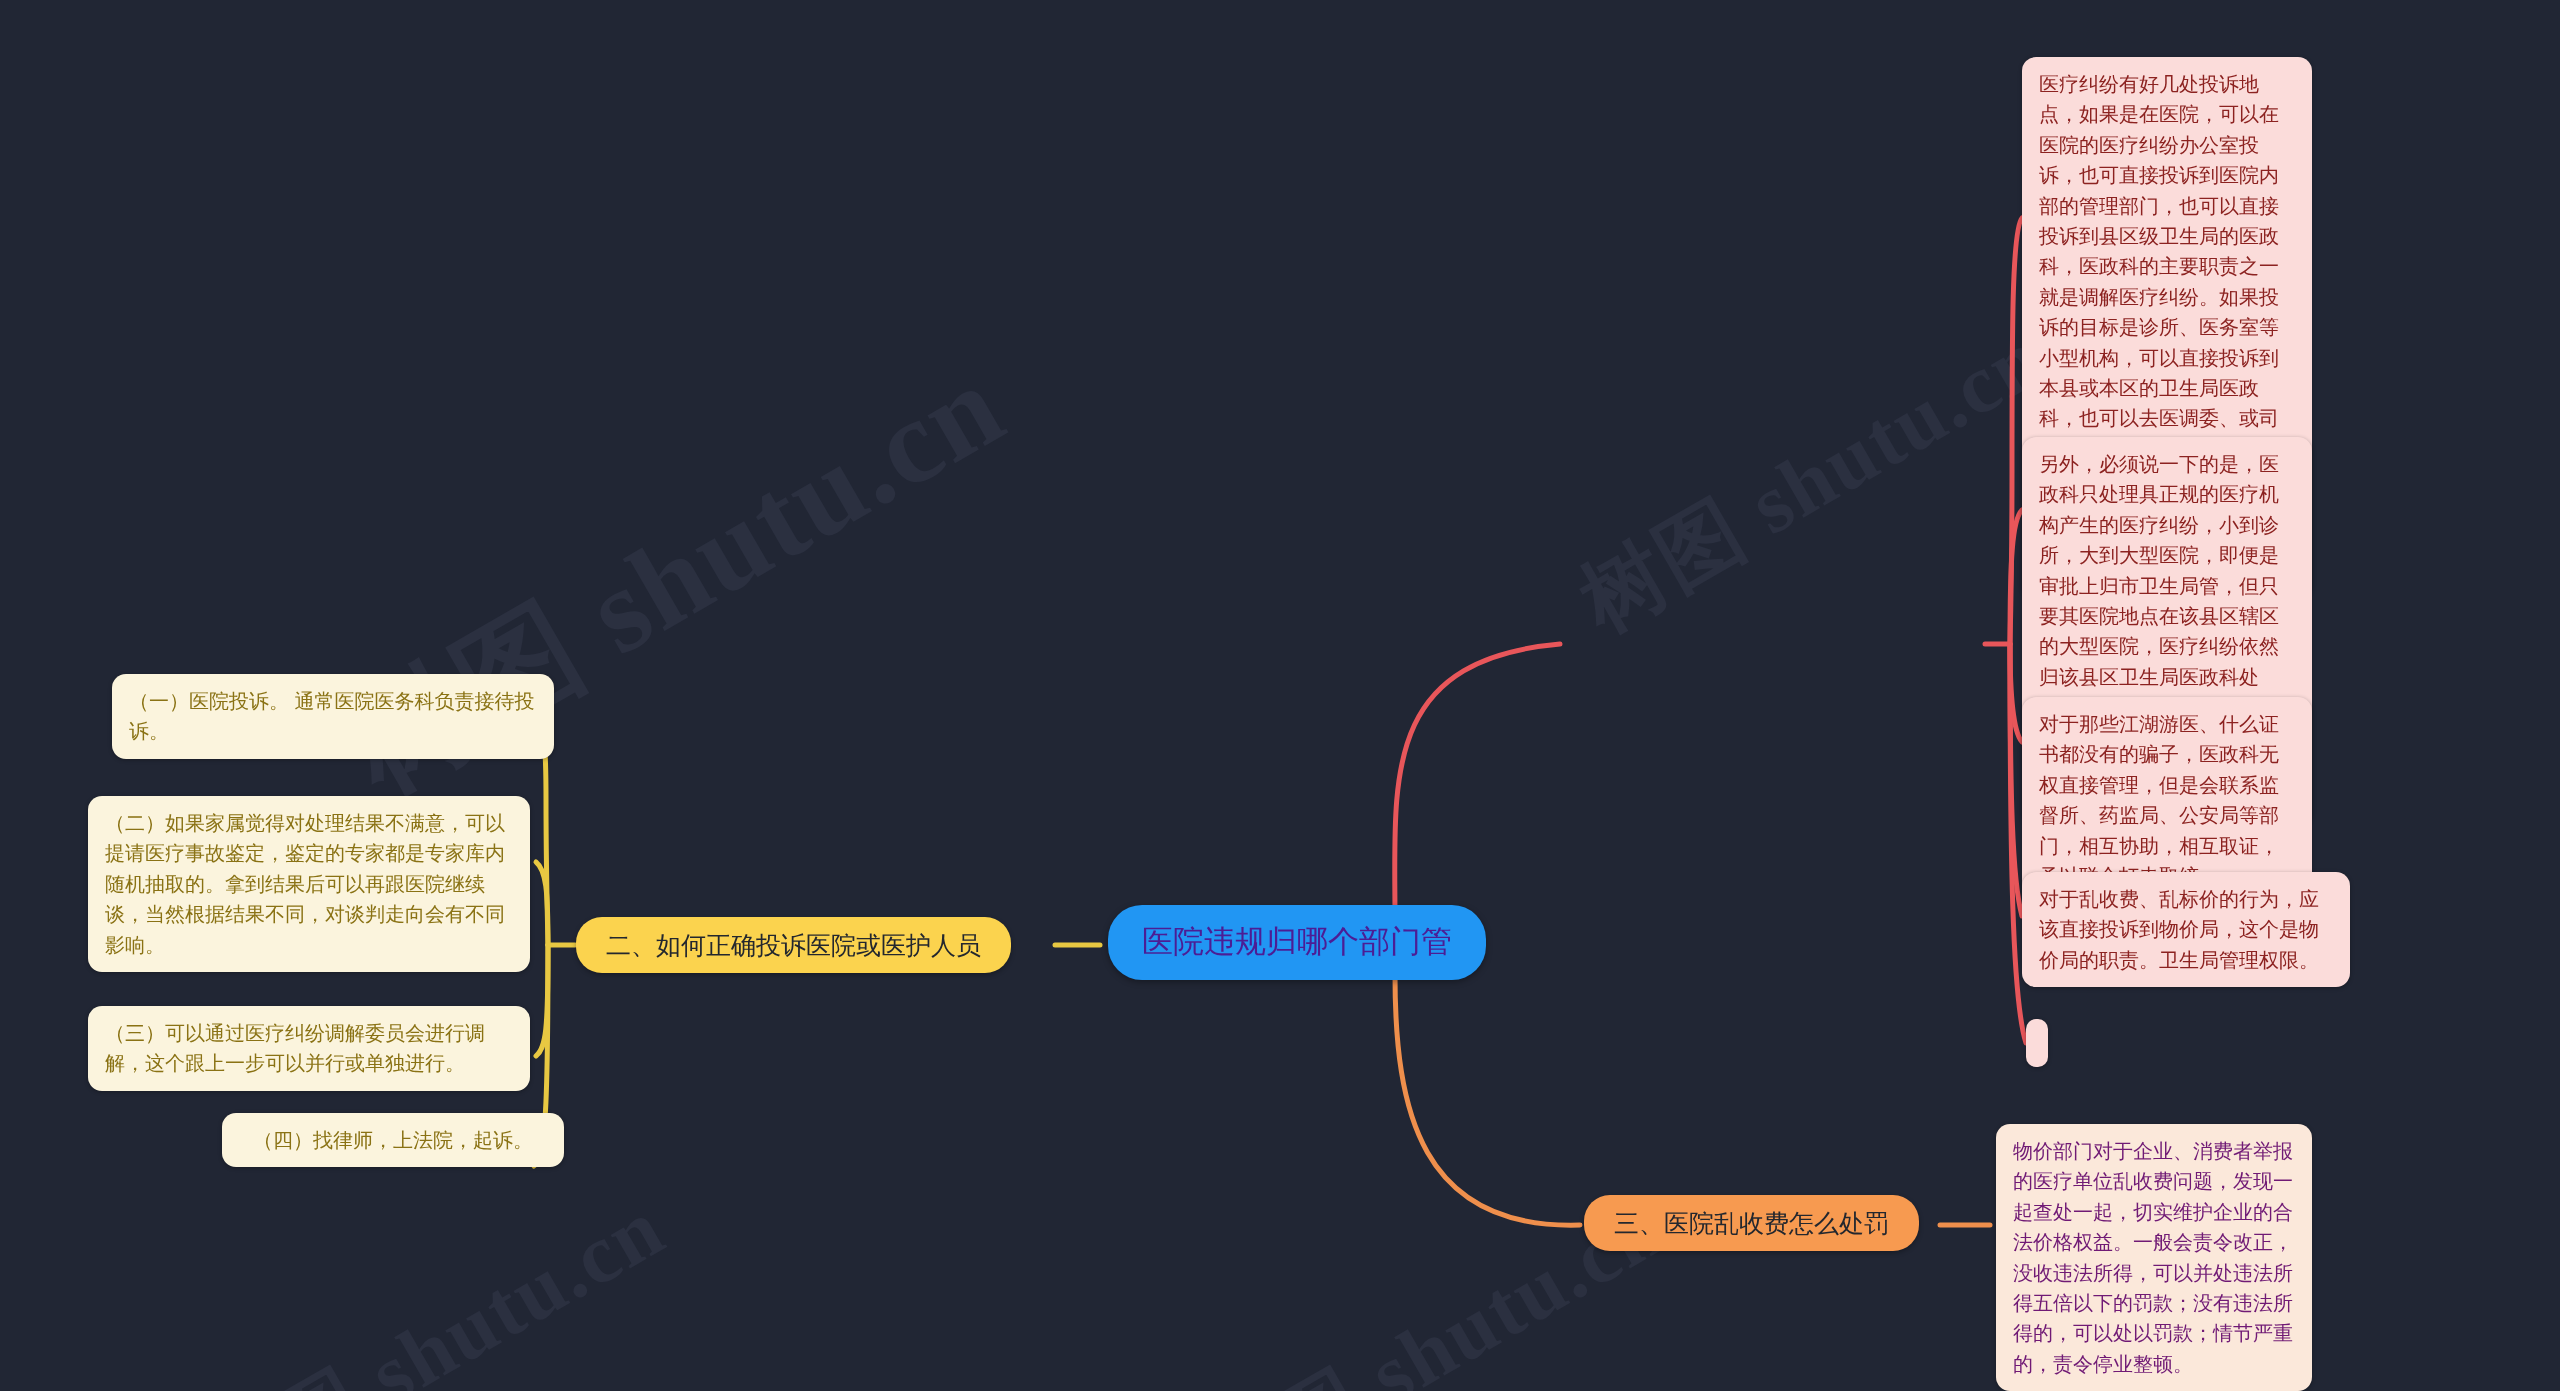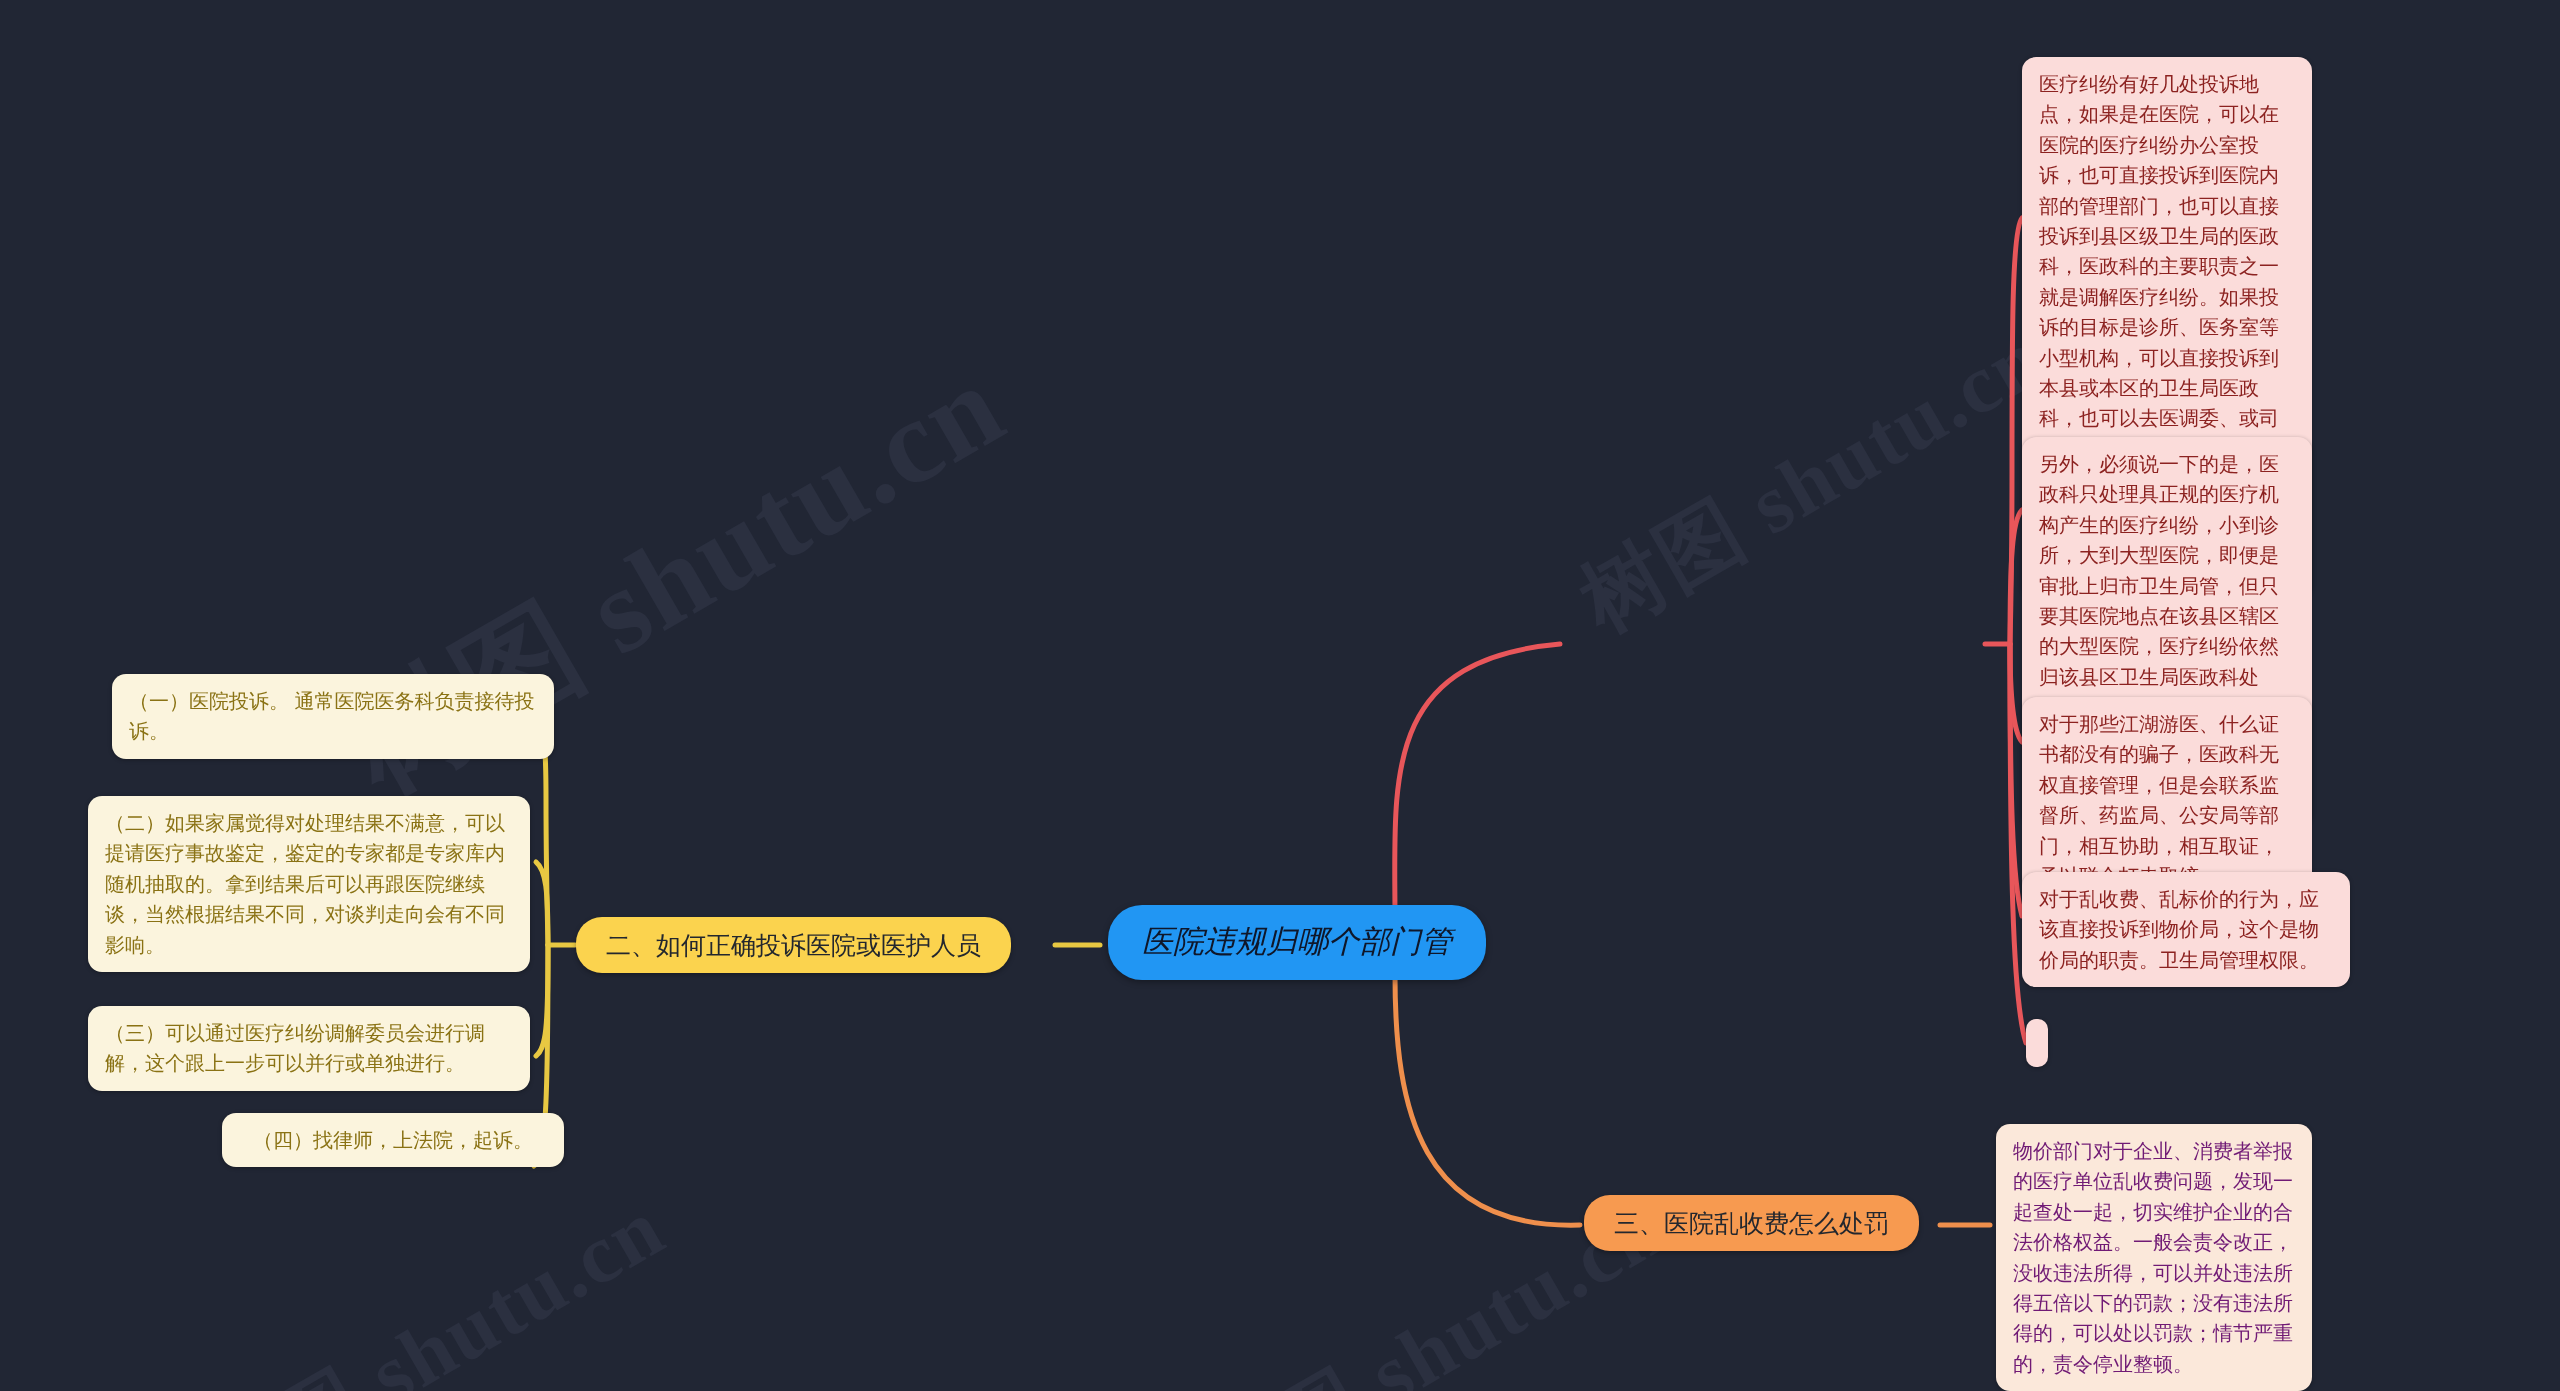--- a/index.html
+++ b/index.html
@@ -19,24 +19,23 @@
   }
   .wm.small{font-size:84px;}
 
   
   #wires{position:absolute;left:0;top:0;width:2560px;height:1391px;pointer-events:none;}
 
   
   .node{position:absolute;box-sizing:border-box;}
 
   .root{
-    background:#2196f3;color:#0f172a;border-radius:34px;
+    background:#2196f3;color:#4c1d95;border-radius:34px;
     padding:18px 34px;font-size:31px;line-height:1.25;white-space:nowrap;
     box-shadow:0 2px 6px rgba(0,0,0,.35);
-    font-style:italic;
   }
 
   .branch{
     border-radius:26px;padding:13px 30px;font-size:25px;line-height:1.2;
     white-space:nowrap;color:#23272e;box-shadow:0 2px 5px rgba(0,0,0,.3);
   }
   .branch.b-red{background:#f4605d;}
   .branch.b-yellow{background:#fbd34e;}
   .branch.b-orange{background:#f79a50;}
 

